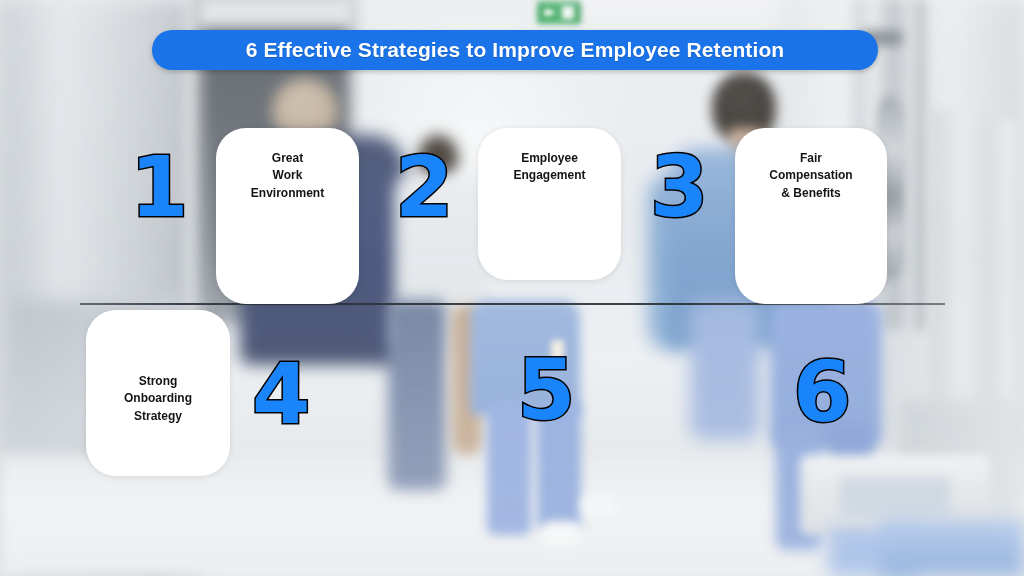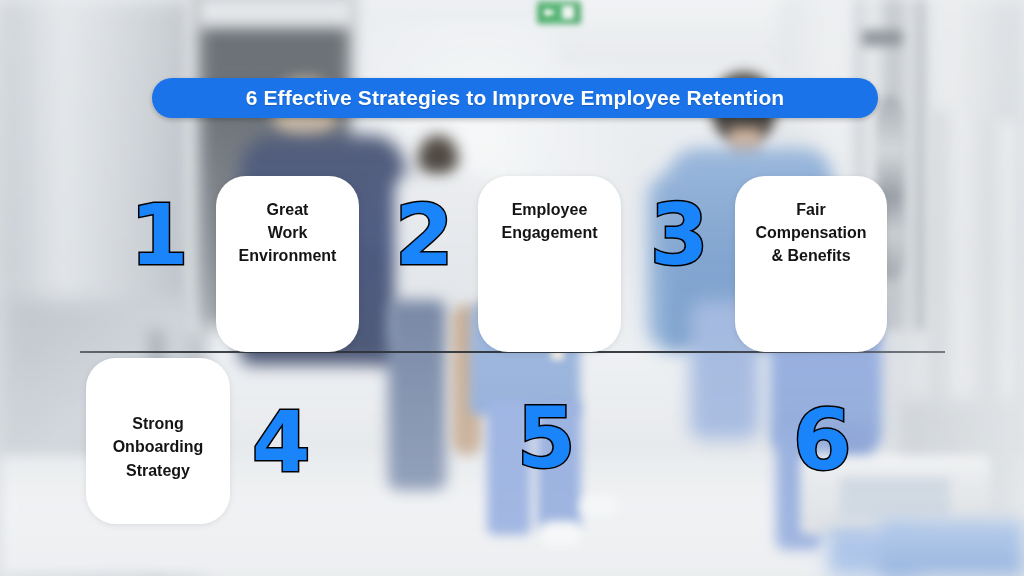--- a/index.html
+++ b/index.html
@@ -254,21 +254,21 @@
   #bg-blur{
     position:absolute; inset:0;
     backdrop-filter:blur(2px);
   }
   #bg-wash{
     position:absolute; inset:0;
     background:linear-gradient(to bottom, rgba(255,255,255,.18), rgba(255,255,255,.06) 45%, rgba(255,255,255,.20));
   }
 
   
-  #fg { position:absolute; inset:0;margin-top:48px; }
+  #fg { position:absolute; inset:0; }
 
   .title-pill{
     position:absolute; left:152px; top:30px; width:726px; height:40px;
     background:#1a73e8;
     border-radius:20px;
     display:flex; align-items:center; justify-content:center;
     box-shadow:0 2px 5px rgba(0,0,0,.22);
   }
   .title-pill span{
     color:#ffffff; font-size:21px; font-weight:bold;
@@ -284,21 +284,21 @@
 
   .card{
     position:absolute;
     background:#ffffff;
     border-radius:30px;
     display:flex; justify-content:center;
     box-shadow:0 1px 6px rgba(0,0,0,.10);
   }
   .card .card-text{
     color:#141414;
-    font-size:16px;
+    font-size:12px;
     font-weight:bold;
     line-height:1.45;
     text-align:center;
     white-space:pre-line;
     padding:0 8px;
   }
   .card.top   { align-items:flex-start; padding-top:22px; }
   .card.bottom{ align-items:center; padding-top:12px; }
 
   .num{
@@ -382,21 +382,21 @@
   <div class="divider"></div>
 
   <div class="num" style="left:130px; top:145px;">1</div>
   <div class="card top" style="left:216px; top:128px; width:143px; height:176px;">
     <div class="card-text">Great
 Work
 Environment</div>
   </div>
 
   <div class="num" style="left:395px; top:145px;">2</div>
-  <div class="card top" style="left:478px; top:128px; width:143px; height:176px;">
+  <div class="card top" style="left:478px; top:128px; width:143px; height:152px;">
     <div class="card-text">Employee
 Engagement</div>
   </div>
 
   <div class="num" style="left:650px; top:145px;">3</div>
   <div class="card bottom" style="left:86px; top:310px; width:144px; height:166px;">
     <div class="card-text">Strong
 Onboarding
 Strategy</div>
   </div>

